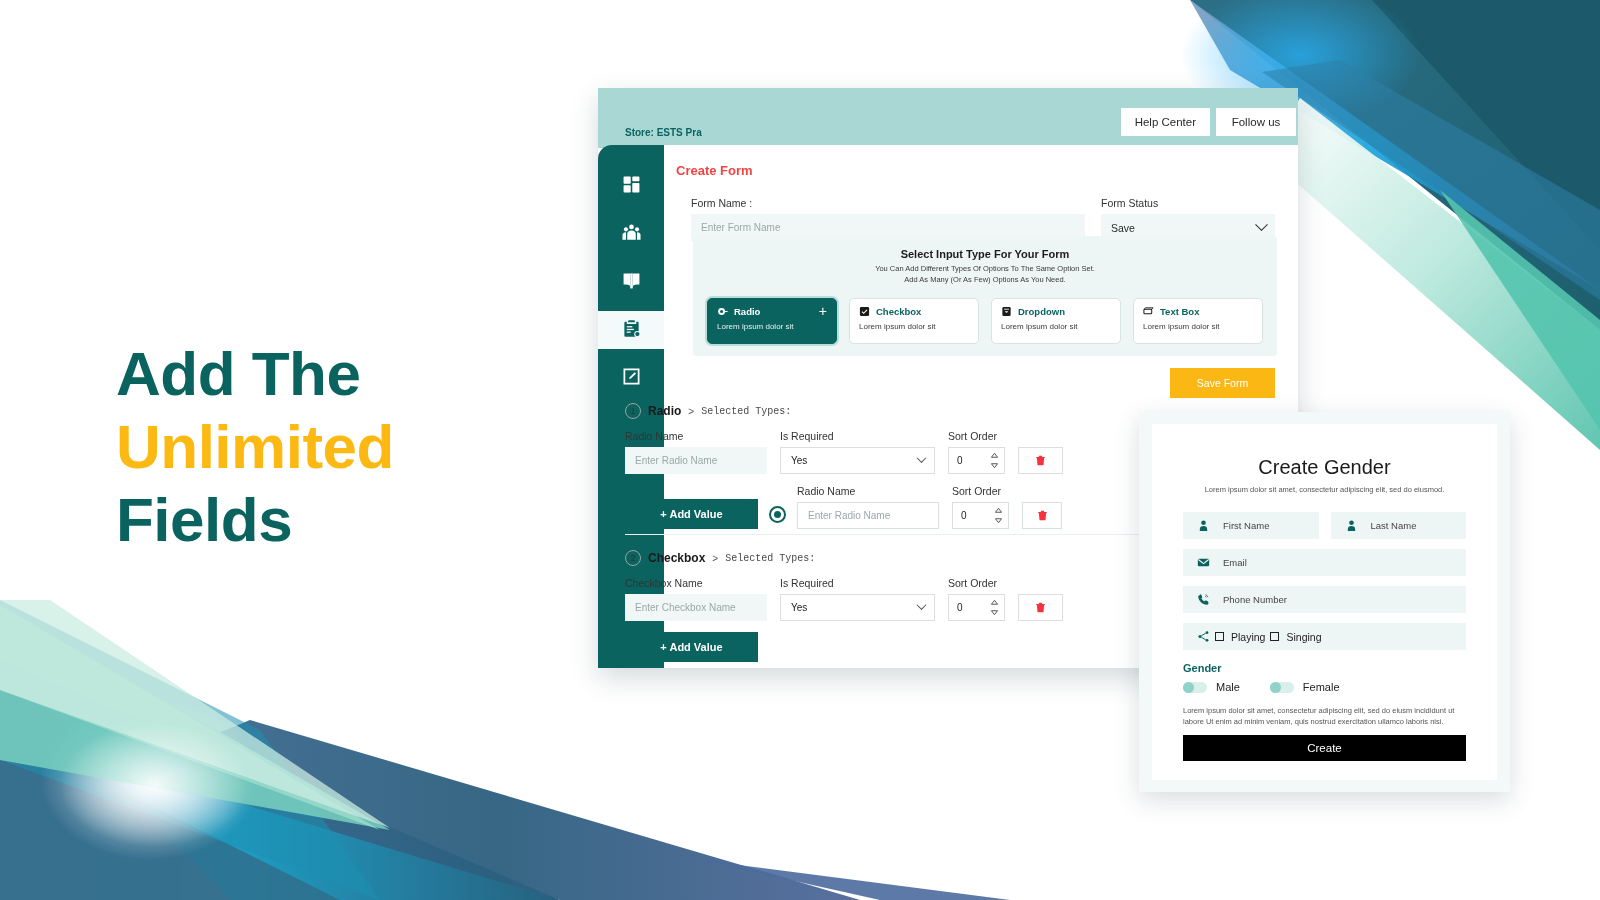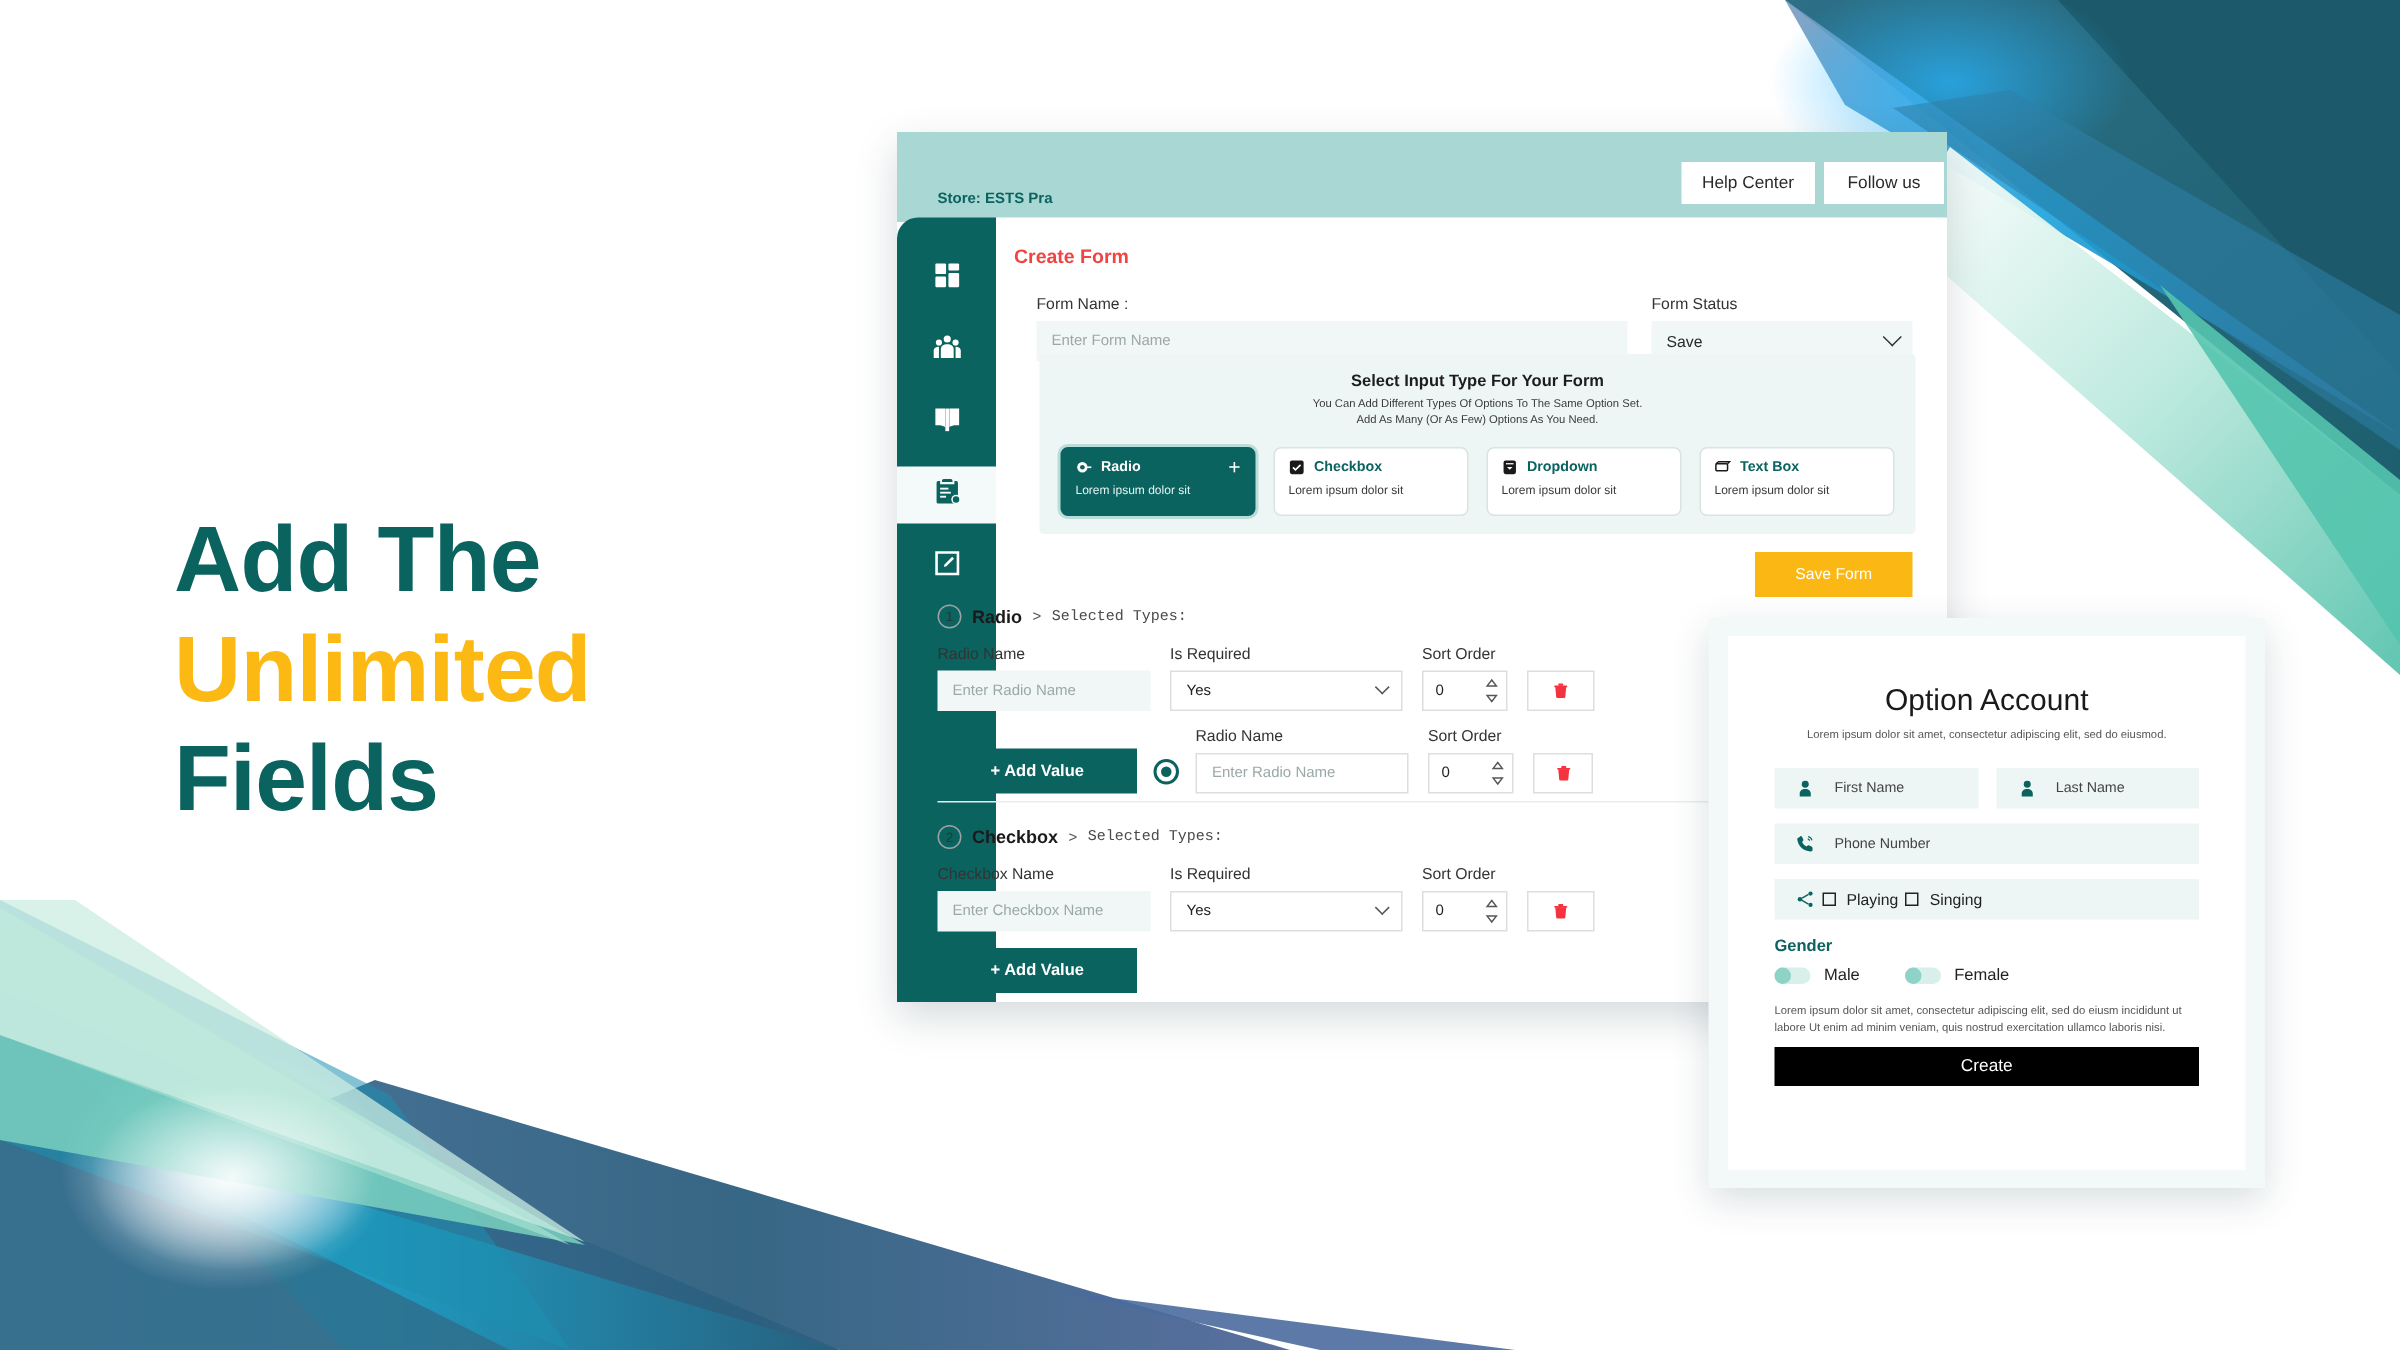--- a/index.html
+++ b/index.html
@@ -580,41 +580,50 @@
 
       <div class="addrow">
         <button class="add-value">+  Add Value</button>
       </div>
     </div>
 
   </div>
 
   <div class="ca-outer">
     <div class="ca-card">
-      <div class="ca-title">Option Account</div>
+      <div class="ca-title">Create Gender</div>
       <div class="ca-sub">Lorem ipsum dolor sit amet, consectetur adipiscing elit, sed do eiusmod.</div>
 
       <div class="ca-fields">
         <div class="ca-row">
           <div class="ca-input">
             <svg viewBox="0 0 24 24">
                 <circle cx="12" cy="7" r="4.3" fill="#0b6360"></circle>
                 <path d="M12 13c-4.2 0-6.8 2.4-6.8 5.3V22h13.6v-3.7c0-2.9-2.6-5.3-6.8-5.3z" fill="#0b6360"></path>
               </svg>
             <span>First Name</span>
           </div>
           <div class="ca-input">
             <svg viewBox="0 0 24 24">
                 <circle cx="12" cy="7" r="4.3" fill="#0b6360"></circle>
                 <path d="M12 13c-4.2 0-6.8 2.4-6.8 5.3V22h13.6v-3.7c0-2.9-2.6-5.3-6.8-5.3z" fill="#0b6360"></path>
               </svg>
             <span>Last Name</span>
           </div>
         </div>
 
+        <div class="ca-row">
+          <div class="ca-input">
+            <svg viewBox="0 0 24 24">
+                <rect x="1.5" y="5" width="21" height="14" rx="2.4" fill="#0b6360"></rect>
+                <path d="M2.5 6.5L12 14l9.5-7.5" fill="none" stroke="#fff" stroke-width="2"></path>
+              </svg>
+            <span>Email</span>
+          </div>
+        </div>
 
         <div class="ca-row">
           <div class="ca-input">
             <svg viewBox="0 0 24 24">
                 <path d="M6.2 2.5c.9 0 1.6.5 2 1.3l1.3 2.7c.4.9.2 1.9-.5 2.5l-1 .9a12 12 0 0 0 5.6 5.6l.9-1c.6-.7 1.6-.9 2.5-.5l2.7 1.3c.8.4 1.3 1.1 1.3 2v2.2c0 1.3-1.1 2.3-2.4 2.1C9.3 20.8 3.2 14.7 2.2 6.8c-.2-1.3.8-2.4 2.1-2.4z" fill="#0b6360"></path>
                 <path d="M15.6 3.2a6 6 0 0 1 4.6 4.6" fill="none" stroke="#0b6360" stroke-width="1.4"></path>
                 <path d="M15.1 6a3.3 3.3 0 0 1 2.3 2.3" fill="none" stroke="#0b6360" stroke-width="1.3"></path>
               </svg>
             <span>Phone Number</span>
           </div>

